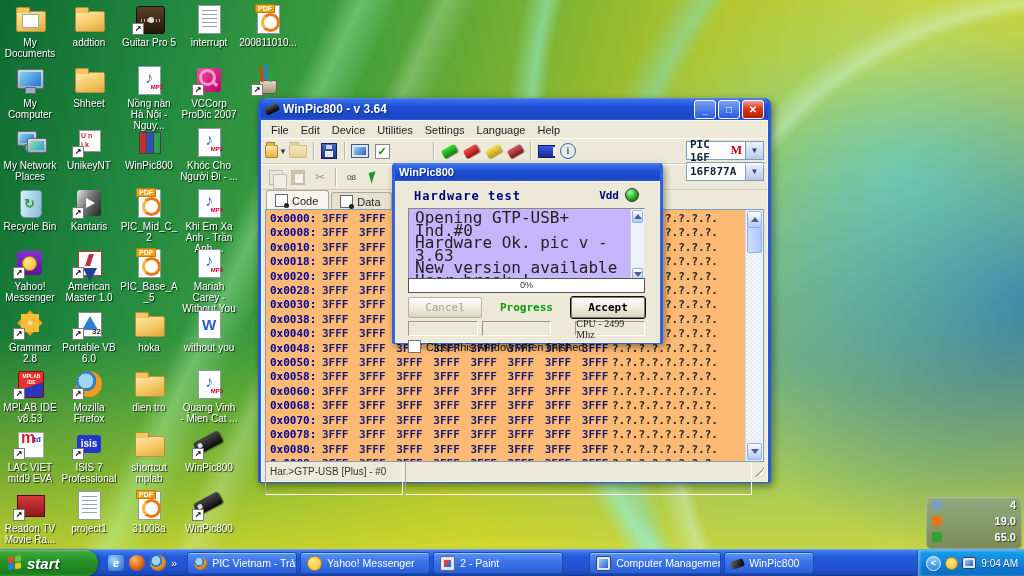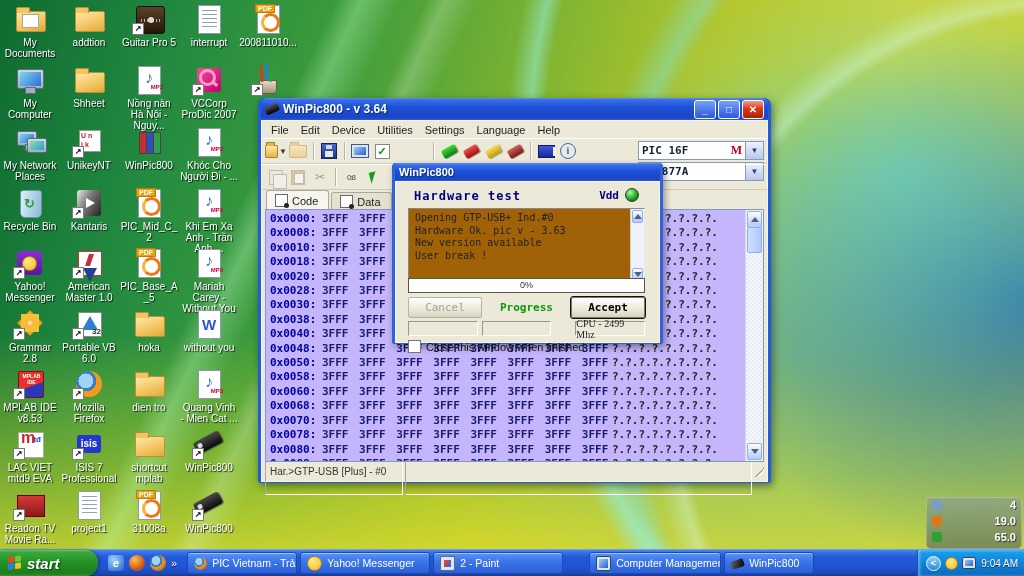--- a/index.html
+++ b/index.html
@@ -141,33 +141,33 @@
   .i-info{width:14px;height:14px;border-radius:50%;border:1px solid #2a6ad0;color:#2a6ad0;
           font-size:10px;font-weight:bold;text-align:center;line-height:13px;font-family:"Liberation Serif",serif;}
   .i-copy,.i-paste{width:12px;height:13px;background:#e8e8e8;border:1px solid #999;position:relative;opacity:.55;}
   .i-copy:before{content:"";position:absolute;left:3px;top:3px;width:12px;height:13px;background:#f5f5f5;border:1px solid #999;}
   .i-paste{background:#c8a868;}
   .i-paste:before{content:"";position:absolute;left:2px;top:2px;width:8px;height:9px;background:#fff;border:1px solid #999;}
   .i-cut{color:#777;font-size:12px;opacity:.7;}
   .i-cal{font-size:8px;color:#444;letter-spacing:-1px;}
   .i-cursor{width:0;height:0;border-top:11px solid #1a9a1a;border-right:7px solid transparent;transform:rotate(-15deg);}
   .combo-col{position:absolute;right:3px;top:2px;width:126px;}
-  .combo{display:flex;height:19px;margin-bottom:2px;}
+  .combo{display:flex;height:19px;margin-bottom:2px;margin-left:48px;}
   .combo-field{flex:1;background:#fff;border:1px solid #7f9db9;display:flex;align-items:center;
                font-family:"DejaVu Sans Mono",monospace;font-size:11px;font-weight:bold;color:#123;padding:0 3px;}
   .combo-btn{width:17px;background:linear-gradient(#eef3fd,#cfd8f0 60%,#b9c8e8);border:1px solid #7f9db9;border-left:none;
              color:#23418f;font-size:8px;display:flex;align-items:center;justify-content:center;}
   .mlogo{margin-left:auto;color:#c00020;font-weight:bold;font-size:12px;font-family:"Liberation Serif",serif;}
   .tabrow{display:flex;align-items:flex-end;height:19px;padding:0 4px;gap:2px;}
   .tab{display:flex;align-items:center;gap:4px;font-size:11px;color:#222;padding:2px 10px 1px 8px;
        border:1px solid #aca899;border-bottom:none;border-radius:3px 3px 0 0;background:#e4e1d0;}
   .tab.active{background:#f6f5ee;height:15px;}
   .tab-ico{width:11px;height:11px;background:#fff;border:1px solid #667;position:relative;}
   .tab-ico:before{content:"";position:absolute;right:-2px;bottom:-2px;width:5px;height:5px;border-radius:50%;background:#222;}
-  .hexwrap{flex:1;margin:0 3px 0 3px;background:#c4b5fd;border:1px solid #7f9db9;position:relative;overflow:hidden;}
+  .hexwrap{flex:1;margin:0 3px 0 3px;background:#fdba74;border:1px solid #7f9db9;position:relative;overflow:hidden;}
   .hexrows{position:absolute;left:4px;top:2px;right:18px;bottom:0;
            font-family:"DejaVu Sans Mono",monospace;font-size:11px;font-weight:bold;line-height:14.4px;white-space:nowrap;}
   .hexrow{display:flex;}
   .hx-addr{width:52px;color:#0000a0;}
   .hx-data{width:290px;color:#1a1a70;word-spacing:4px;}
   .hx-ascii{color:#222;}
   .vscroll{position:absolute;right:0;top:0;bottom:0;width:17px;background:
      repeating-conic-gradient(#f6f6fb 0 25%,#e8ecf5 0 50%) 0 0/4px 4px;border-left:1px solid #d5d9e8;}
   .sc-btn{position:absolute;left:1px;right:1px;height:15px;border-radius:2px;border:1px solid #8cb0f8;
      background:linear-gradient(#fdfefe,#cfdcfb 60%,#b3c9f8);display:flex;align-items:center;justify-content:center;}
@@ -187,22 +187,22 @@
        background:#2f63d9;padding:0 3px 3px 3px;border-radius:4px 4px 2px 2px;box-shadow:2px 3px 7px rgba(0,0,0,.4);}
   .dlg-title{height:18px;display:flex;align-items:center;color:#fff;font-size:11px;font-weight:bold;
        text-shadow:1px 1px 1px #0a2a80;padding-left:4px;border-radius:3px 3px 0 0;
        background:linear-gradient(#5c8ef0 0%,#3a6fe8 10%,#1e50d8 45%,#1a46c0 90%,#2a5ae0 100%);}
   .dlg-body{background:#ece9d8;height:calc(100% - 18px);position:relative;border:1px solid #f6f4ee;
        font-family:"DejaVu Sans Mono",monospace;}
   .dlg-head{position:absolute;left:18px;top:7px;font-size:12px;font-weight:bold;color:#000080;letter-spacing:1px;}
   .vdd{position:absolute;right:40px;top:7px;font-size:11px;font-weight:bold;color:#000080;}
   .led{position:absolute;right:20px;top:6px;width:12px;height:12px;border-radius:50%;
        background:radial-gradient(circle at 35% 30%,#a0ffa0,#18a018 60%,#0a5a0a);border:1px solid #333;}
-  .memo{position:absolute;left:12px;right:14px;top:26px;height:62px;background:#a16207;
-       border:1px solid;border-color:#888 #e8e8e8 #e8e8e8 #888;font-size:10px;line-height:12.5px;
+  .memo{position:absolute;left:12px;right:14px;top:26px;height:62px;background:#c4b5fd;
+       border:1px solid;border-color:#888 #e8e8e8 #e8e8e8 #888;font-size:16px;line-height:12.5px;
        color:#222;padding:3px 16px 8px 6px;}
   .memo-scroll{position:absolute;right:0;top:0;bottom:0;width:13px;background:#f0f2fa;border-left:1px solid #ccc;}
   .memo-scroll .sc-btn{height:11px;}
   .progress{position:absolute;left:12px;right:14px;top:96px;height:13px;background:#fff;border:1px solid #555;
        font-size:9px;text-align:center;line-height:12px;color:#333;font-family:"Liberation Sans",sans-serif;}
   .dlg-btnrow{position:absolute;left:12px;right:14px;top:116px;height:19px;display:flex;align-items:center;}
   .btn{height:19px;width:72px;background:linear-gradient(#fefefe,#ece9d8 60%,#d8d4c0);
        border:1px solid #7a7a6a;border-radius:2px;font-size:11px;display:flex;align-items:center;justify-content:center;
        font-family:"DejaVu Sans Mono",monospace;}
   .btn-disabled{color:#a5a294;border-color:#b5b2a2;}

